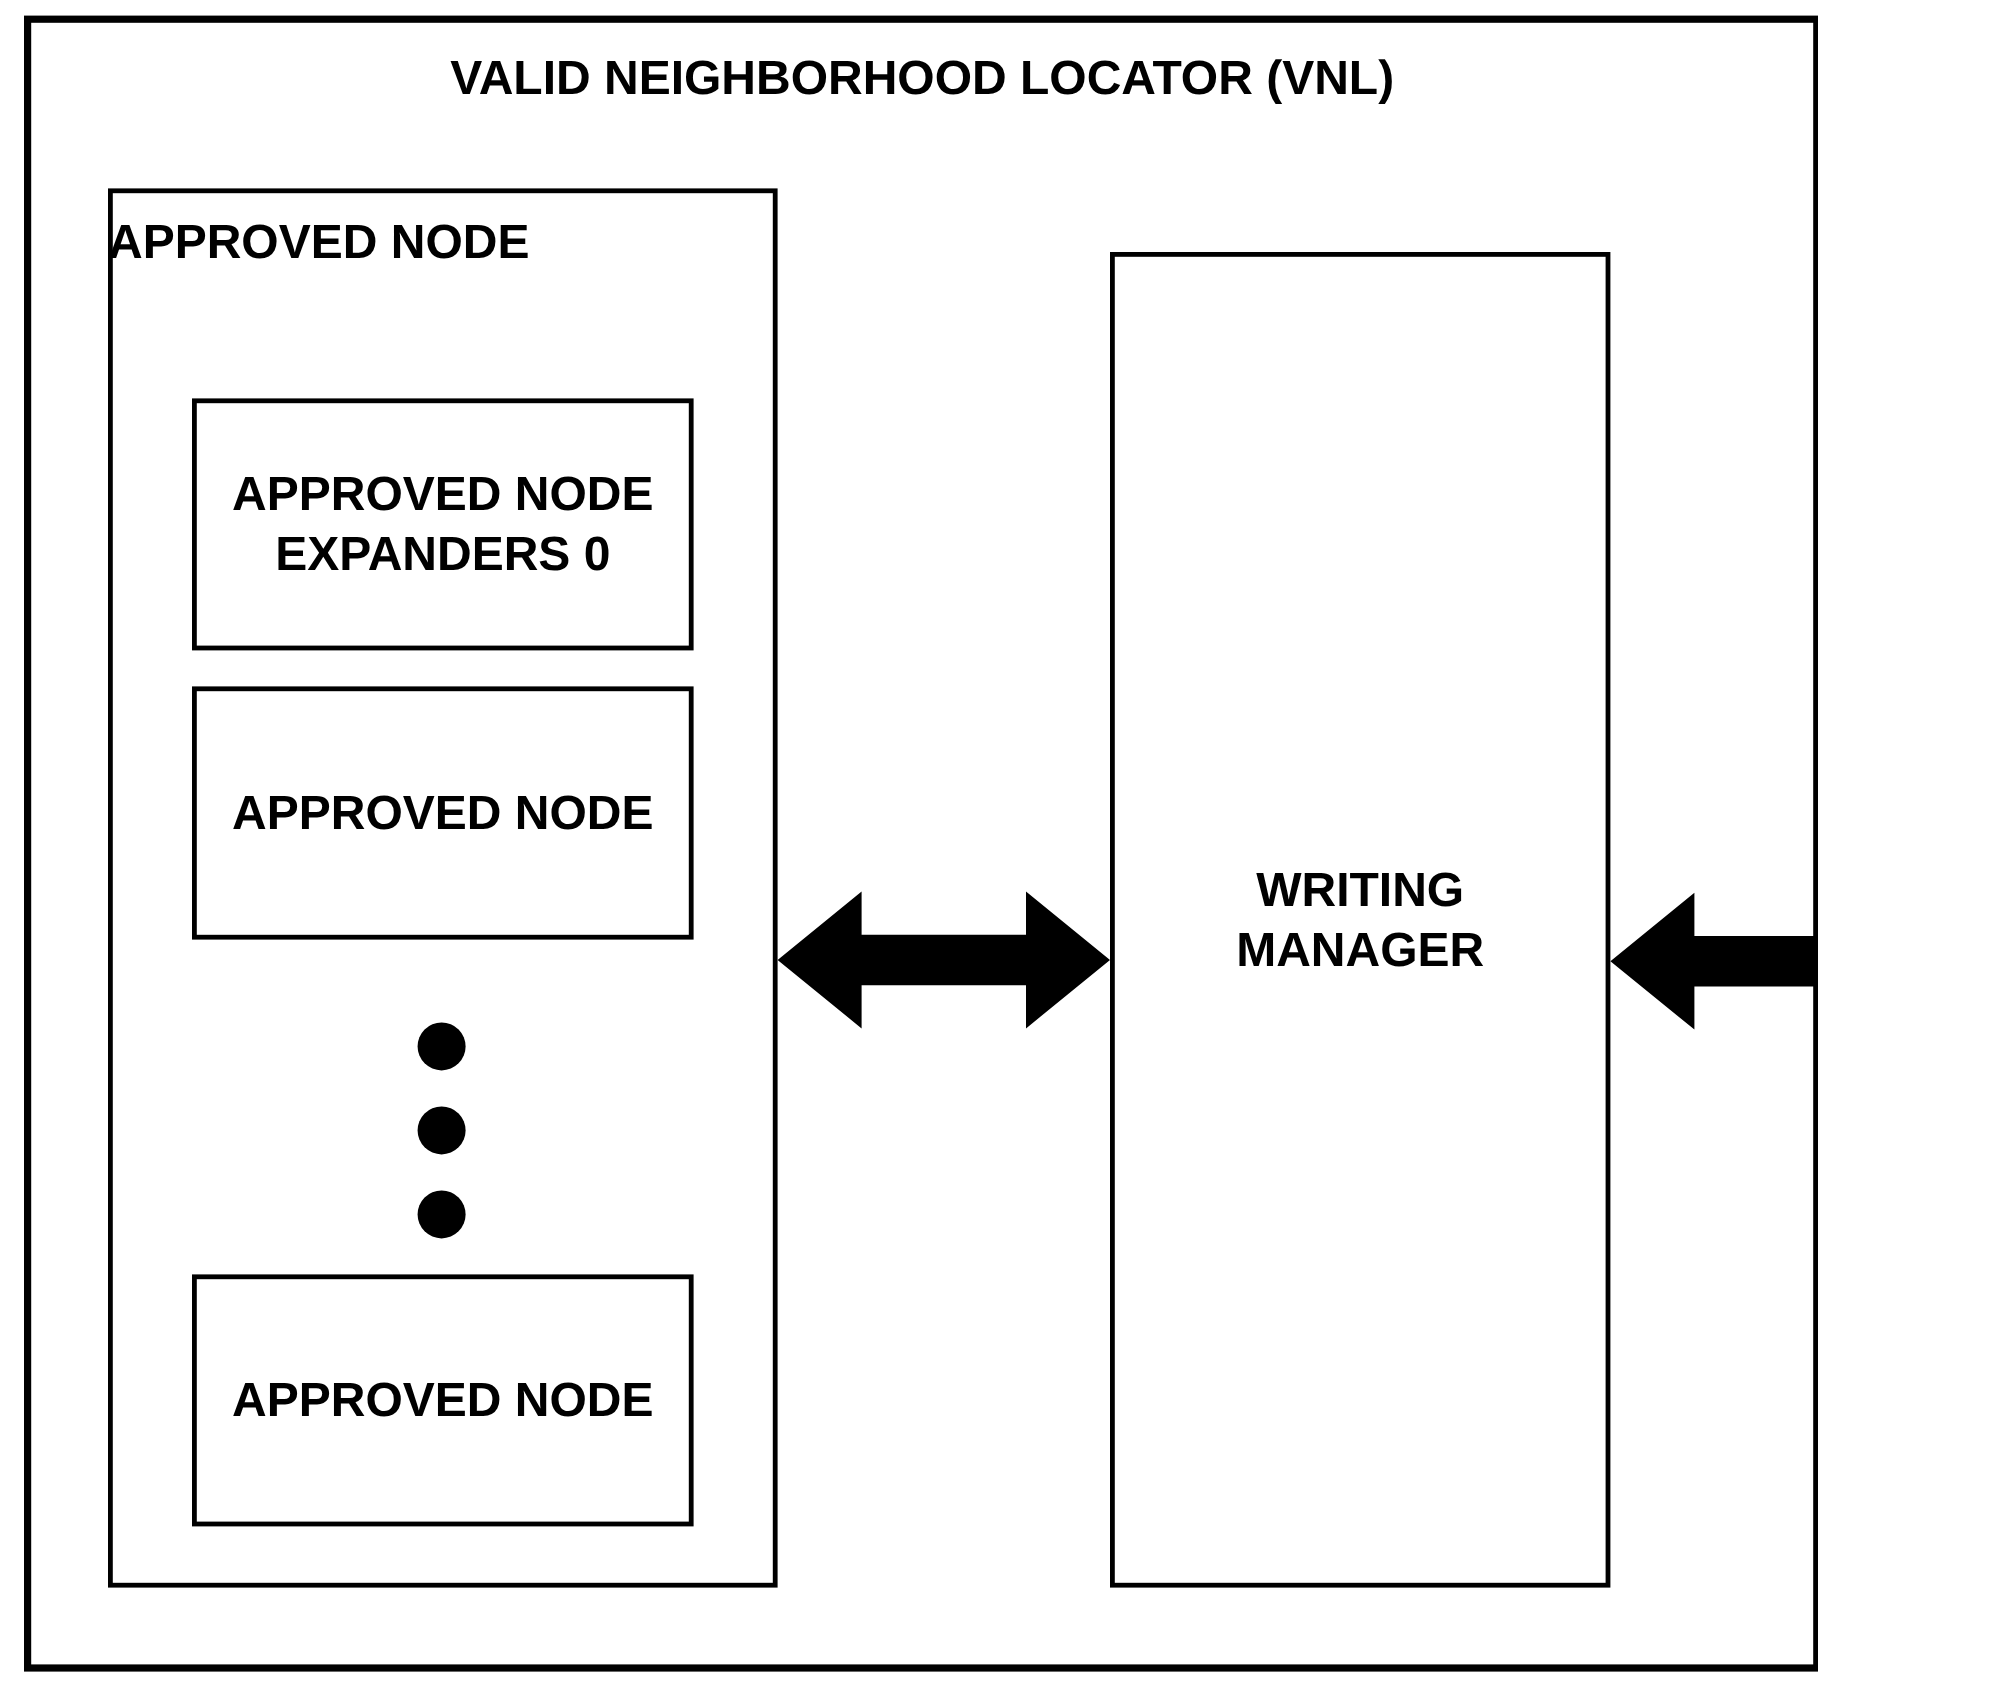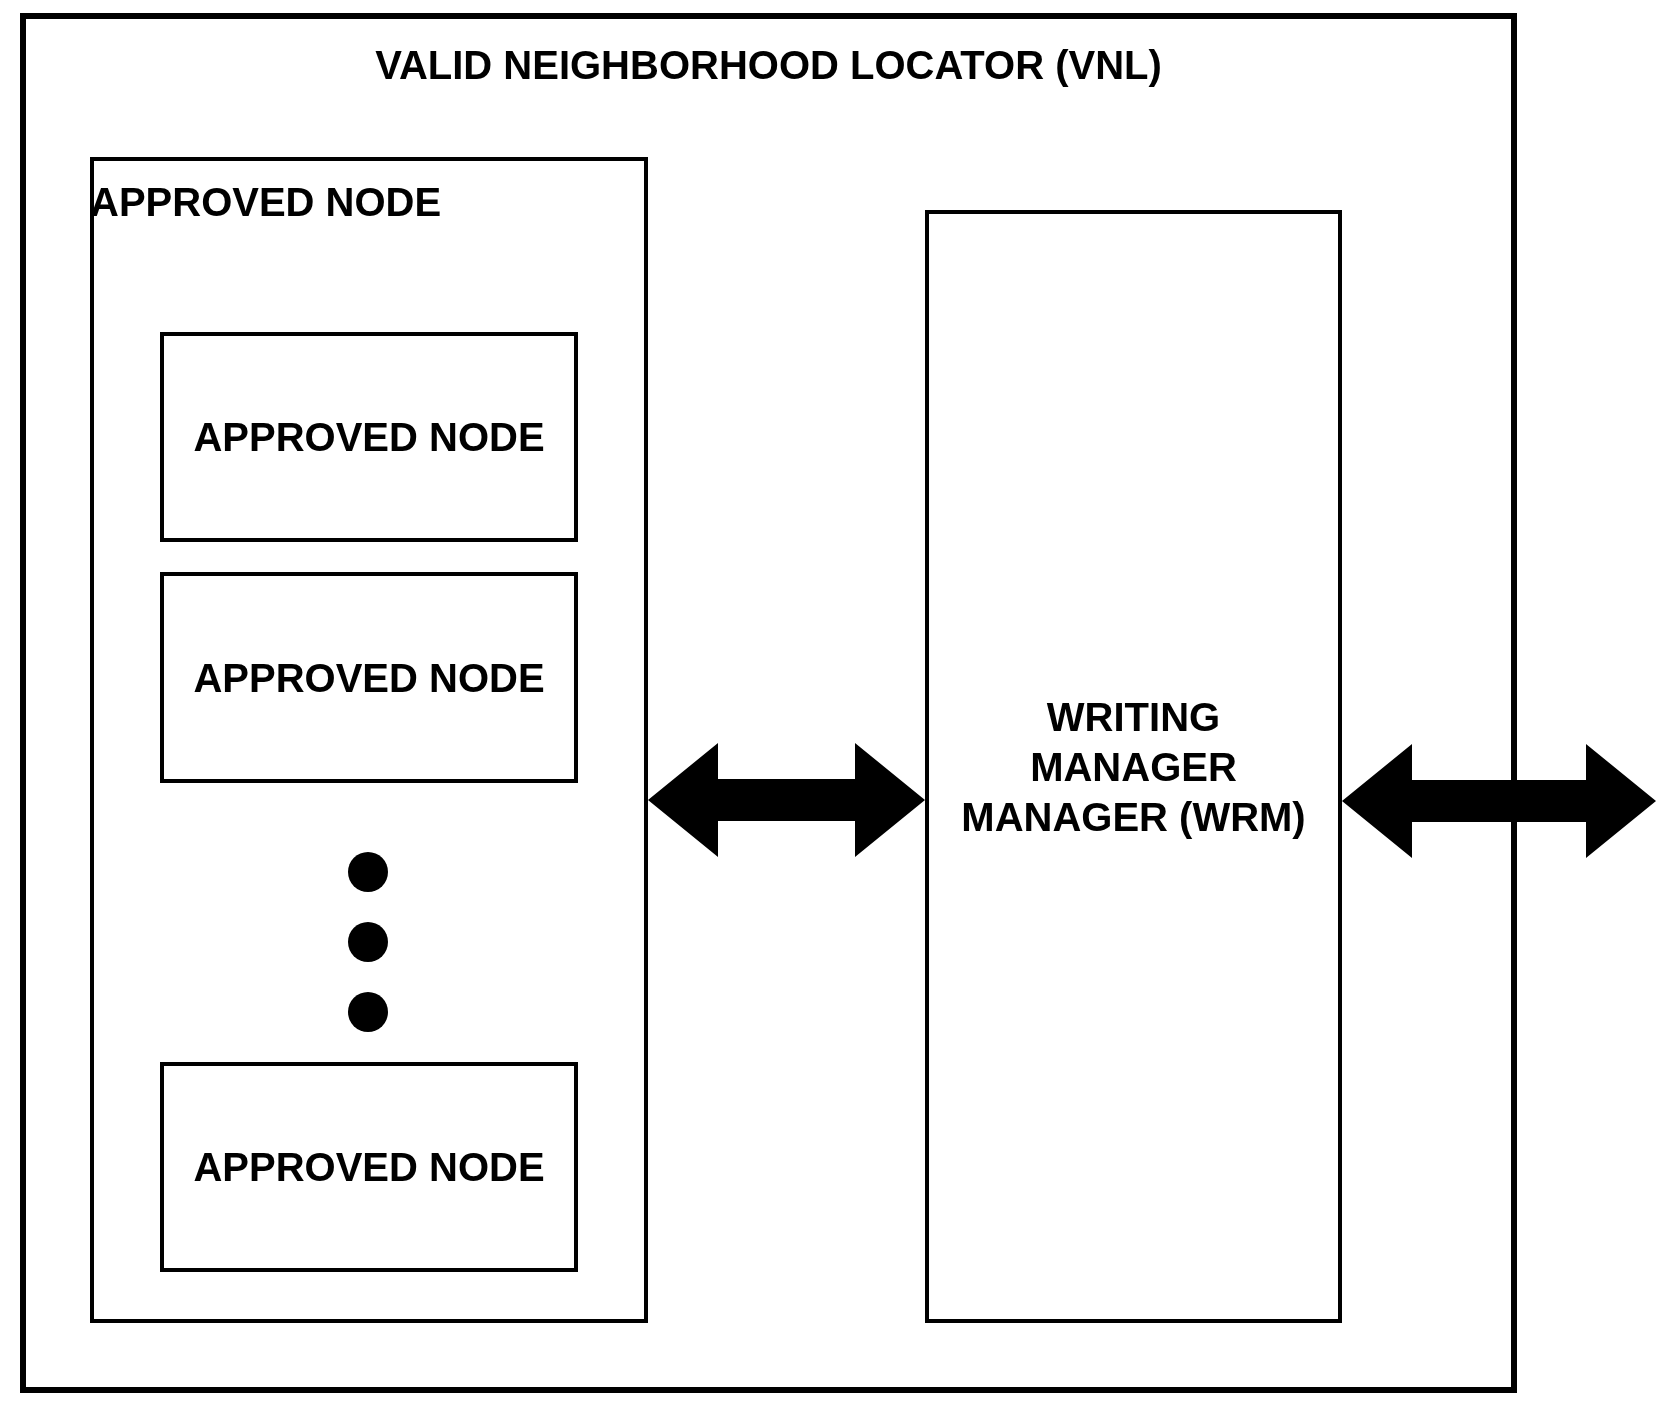--- a/index.html
+++ b/index.html
@@ -1,19 +1,19 @@
 <!DOCTYPE html>
 <html><head>
 <meta charset="utf-8">
 <style>
   * { box-sizing: border-box; }
   html, body { margin: 0; padding: 0; background: #ffffff; }
   .canvas {
     position: relative;
-    width: 1677px;
+    width: 1515px;
     height: 1419px;
     background: #ffffff;
     font-family: "Liberation Sans", sans-serif;
     color: #000000;
     overflow: hidden;
   }
   .box {
     position: absolute;
     border: 4px solid #000000;
     background: #ffffff;
@@ -100,40 +100,40 @@
   <div class="diagram-title">VALID NEIGHBORHOOD LOCATOR (VNL)</div>
 
   <div class="box group-box"></div>
 
   <div class="group-label label">
     <div>APPROVED NODE</div>
   </div>
 
   <div class="box item-box item-box-0">
     <div class="label">APPROVED NODE</div>
+    <div class="label">EXPANDERS 0</div>
   </div>
 
   <div class="box item-box item-box-1">
     <div class="label">APPROVED NODE</div>
   </div>
 
   <div class="ellipsis">
     <div class="dot dot-1"></div>
     <div class="dot dot-2"></div>
     <div class="dot dot-3"></div>
   </div>
 
   <div class="box item-box item-box-n">
     <div class="label">APPROVED NODE</div>
   </div>
 
   <div class="box wrm-box">
     <div class="label">WRITING</div>
     <div class="label">MANAGER</div>
-    <div class="label">MANAGER (WRM)</div>
   </div>
 
   <svg class="arrow-layer" viewBox="0 0 1677 1419" xmlns="http://www.w3.org/2000/svg">
     <polygon fill="#000000" points="648,800 718,743 718,779 855,779 855,743 925,800 855,857 855,821 718,821 718,857"></polygon>
     <polygon fill="#000000" points="1342,801 1412,744 1412,780 1586,780 1586,744 1656,801 1586,858 1586,822 1412,822 1412,858"></polygon>
   </svg>
 
 </div>
 
 </body></html>

